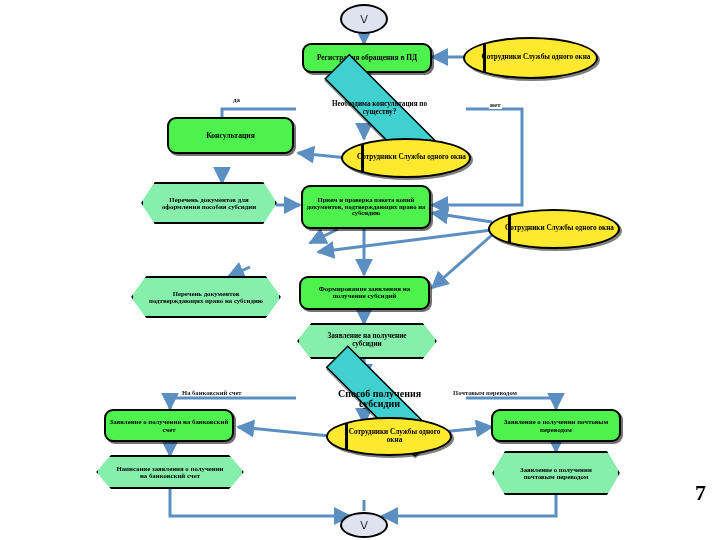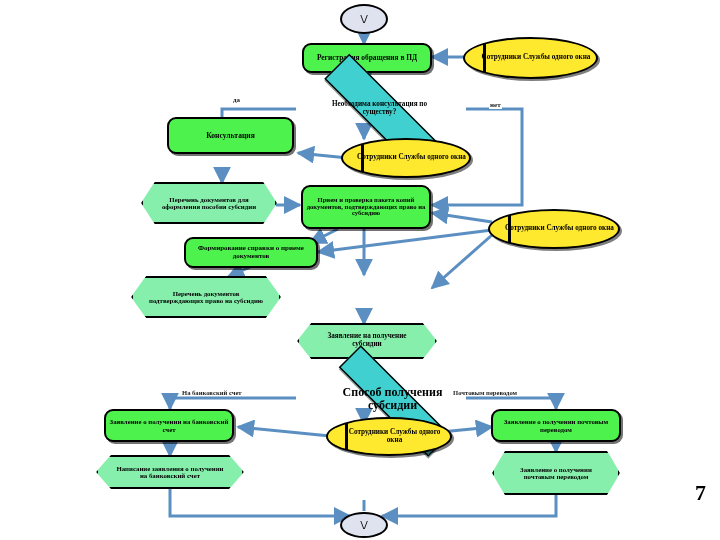--- a/index.html
+++ b/index.html
@@ -186,36 +186,36 @@
   </div>
 
   <div class="node proc blur" style="left:301px;top:185px;width:130px;height:44px;font-size:6.6px;">
     <span class="lbl">Прием и проверка пакета копий документов, подтверждающих право на субсидию</span>
   </div>
 
   <div class="node actor blur" style="left:488px;top:209px;width:132px;height:40px;font-size:7.2px;">
     <span class="lbl" style="padding-left:14px;">Сотрудники Службы одного окна</span>
   </div>
 
-  <div class="node proc blur" style="left:184px;top:237px;width:134px;height:31px;font-size:7px;">
-    <span class="lbl">Формирование справки о приеме документов</span>
-  </div>
 
   <div class="node hex blur" style="left:131px;top:276px;width:150px;height:42px;font-size:6.8px;">
     <span class="hexborder"></span>
     <span class="lbl" style="max-width:116px;">Перечень документов подтверждающих право на субсидию</span>
   </div>
 
+  <div class="node proc blur" style="left:299px;top:276px;width:131px;height:34px;font-size:7px;">
+    <span class="lbl">Формирование заявления на получение субсидий</span>
+  </div>
 
   <div class="node hex blur" style="left:297px;top:323px;width:140px;height:36px;font-size:7.2px;">
     <span class="hexborder"></span>
     <span class="lbl" style="max-width:110px;">Заявление на получение субсидии</span>
   </div>
 
-  <div class="node dec blur" style="left:305px;top:379px;width:175px;height:40px;font-size:12px;">
+  <div class="node dec blur" style="left:292px;top:379px;width:175px;height:40px;font-size:10px;">
     <div class="diamond"></div>
     <span class="lbl" style="max-width:112px;">Способ получения субсидии</span>
   </div>
 
   <div class="edge-label blur" style="left:181px;top:389px;font-size:6.6px;">
     <span>На банковский счет</span>
   </div>
   <div class="edge-label blur" style="left:452px;top:389px;font-size:6.6px;">
     <span>Почтовым переводом</span>
   </div>

